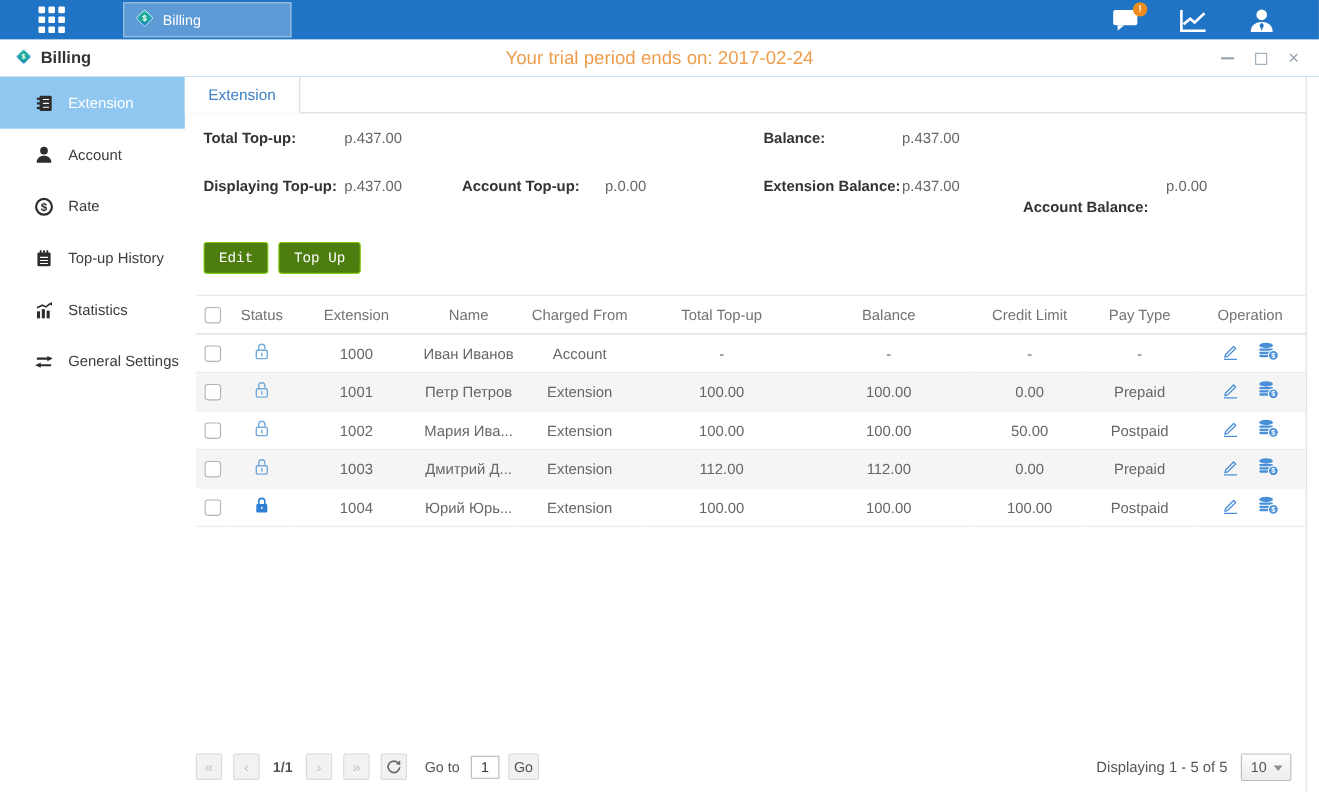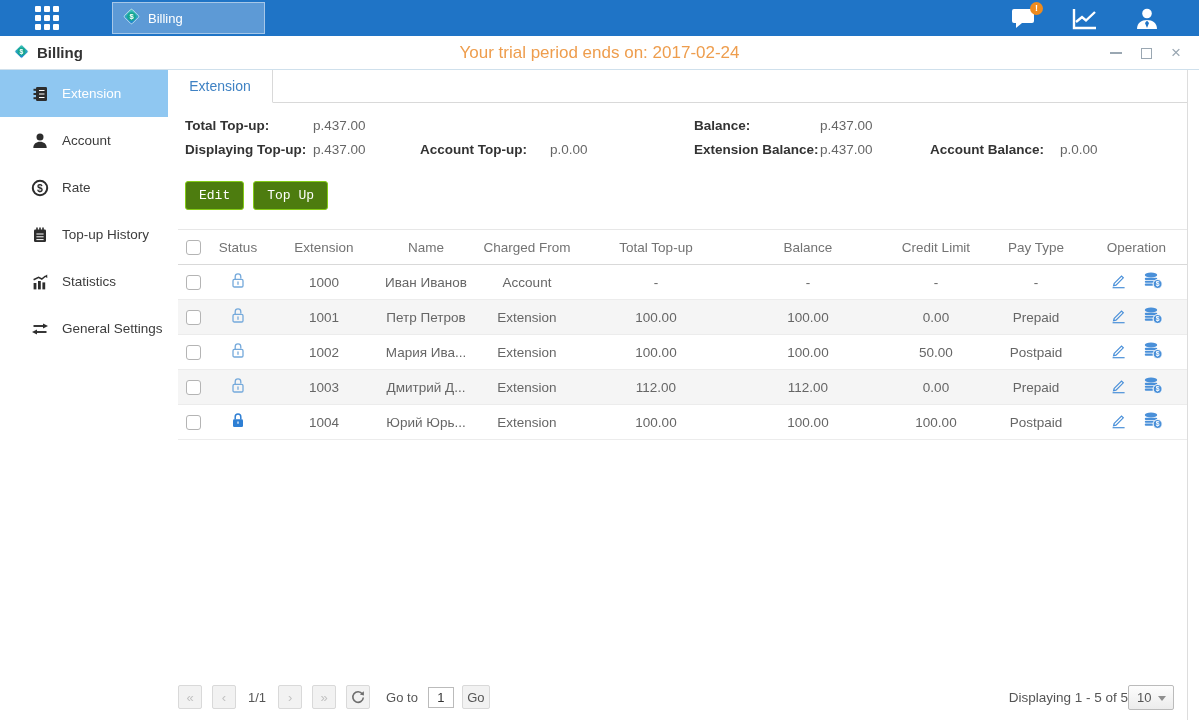--- a/index.html
+++ b/index.html
@@ -45,21 +45,21 @@
          font-size:14px; color:#3f82c4; background:#fff; border-right:1px solid #d9d9d9;
          margin-bottom:-1px; border-bottom:1px solid #fff; cursor:pointer; }
 
   
   .summary { margin:15px 0 0 17px; display:grid;
              grid-template-columns:128px 107px 130px 144px 126px 110px 130px auto;
              grid-row-gap:9px; font-size:13.5px; align-items:center; }
   .summary .lbl { font-weight:bold; color:#333; }
   .summary .val { color:#666; }
   .g1{grid-column:1;} .g2{grid-column:2;} .g3{grid-column:3;} .g4{grid-column:4;}
-  .g5{grid-column:5;} .g6{grid-column:6;} .g7{grid-column:7;} .g8{grid-column:8;}
+  .g5{grid-column:5;} .g6{grid-column:6;} .g7{grid-column:7;margin-top:39px;} .g8{grid-column:8;}
   .r1{grid-row:1;} .r2{grid-row:2;}
 
   
   .actions { margin:24px 0 0 17px; display:flex; gap:9px; }
   .btn { background:#4d7c0f; color:#fff; border:1px solid #84cc16; border-radius:3px;
          font-size:13px; padding:6px 13px; cursor:pointer; font-family:Liberation Mono, monospace; }
 
   
   table { border-collapse:collapse; table-layout:fixed; width:1009px; margin:19px 0 0 10px; }
   th, td { height:35px; text-align:center; font-weight:normal; font-size:13.5px; color:#666; overflow:hidden; white-space:nowrap; }
@@ -68,26 +68,26 @@
   tbody tr { border-bottom:1px solid #ececec; }
   tbody tr.alt { background:#f5f5f5; }
   .checkbox { display:inline-block; width:15px; height:15px; border:1px solid #b4b4b4; border-radius:3px; background:#fff; cursor:pointer; vertical-align:middle; }
   .op { display:inline-block; margin:0 8px; cursor:pointer; vertical-align:middle; }
   .lockwrap { display:inline-block; vertical-align:middle; }
 
   
   .pager { position:absolute; left:10px; right:13px; bottom:10px; height:26px; display:flex; align-items:center; }
   .pbtn { width:24px; height:24px; background:#f2f2f2; border:1px solid #d9d9d9; border-radius:2px;
           display:flex; align-items:center; justify-content:center; color:#c2c2c2; font-size:13px; cursor:pointer; margin-right:10px; flex:none; }
-  .page-info { color:#555; margin:0 12px 0 2px; }
+  .page-info { color:#555; margin:0 12px 0 2px;font-weight:bold; }
   .goto-label { color:#555; margin:0 10px 0 6px; }
   .goto-input { width:26px; height:21px; border:1px solid #bbb; text-align:center; font-size:13px; color:#333; font-family:inherit; }
   .go-btn { margin-left:8px; width:28px; height:24px; background:#f2f2f2; border:1px solid #d9d9d9; border-radius:2px;
             color:#555; font-size:13px; cursor:pointer; font-family:inherit; }
-  .pager-right { margin-left:auto; display:flex; align-items:center; }
+  .pager-right { margin-left:auto; display:flex; align-items:center; gap:12px; }
   .displaying { color:#555; font-size:13.5px; }
   .page-size { width:46px; height:25px; border:1px solid #bbb; border-radius:2px; background:linear-gradient(#fdfdfd,#ececec);
                display:flex; align-items:center; padding-left:8px; position:relative; cursor:pointer; color:#555; }
   .page-size .caret { position:absolute; right:7px; top:10px; width:0; height:0;
                       border-left:4px solid transparent; border-right:4px solid transparent; border-top:5px solid #8f8f8f; }
 </style>
 </head>
 <body>
 
 <svg width="0" height="0" style="position:absolute">

